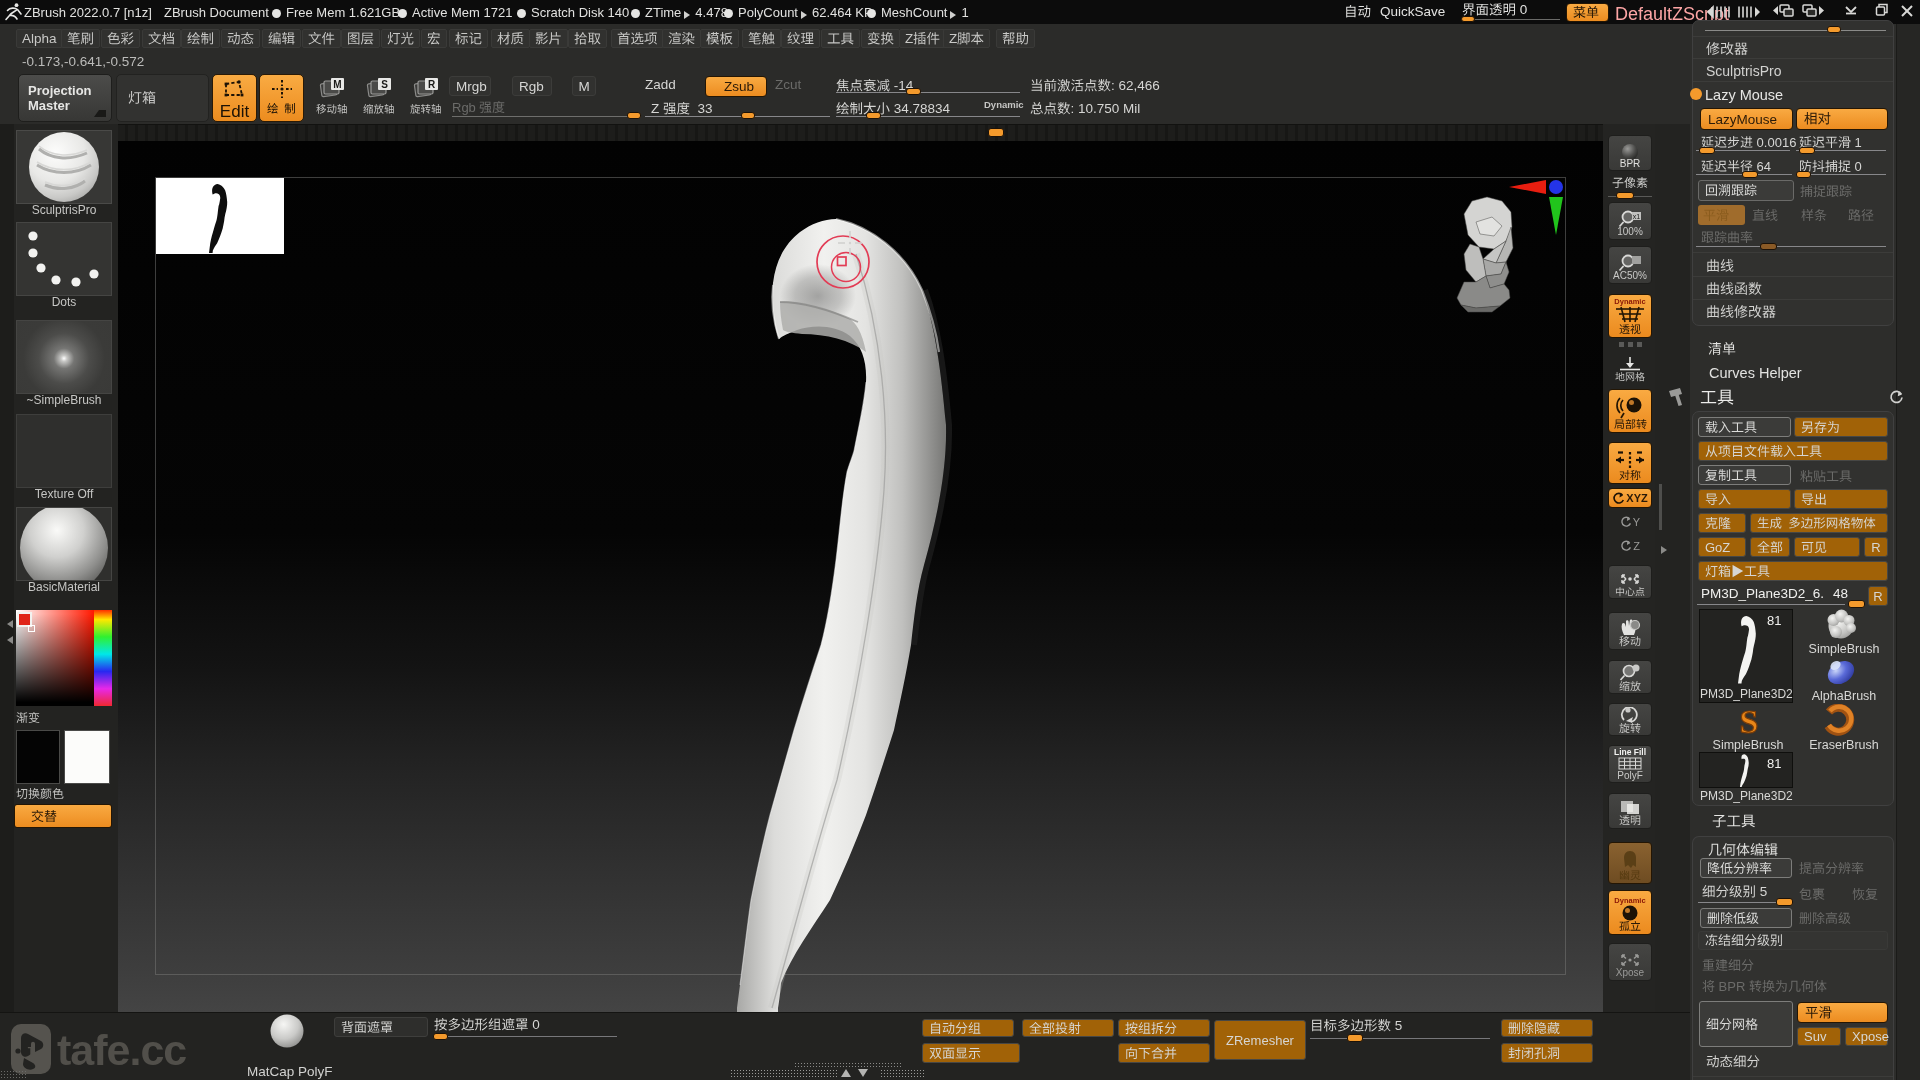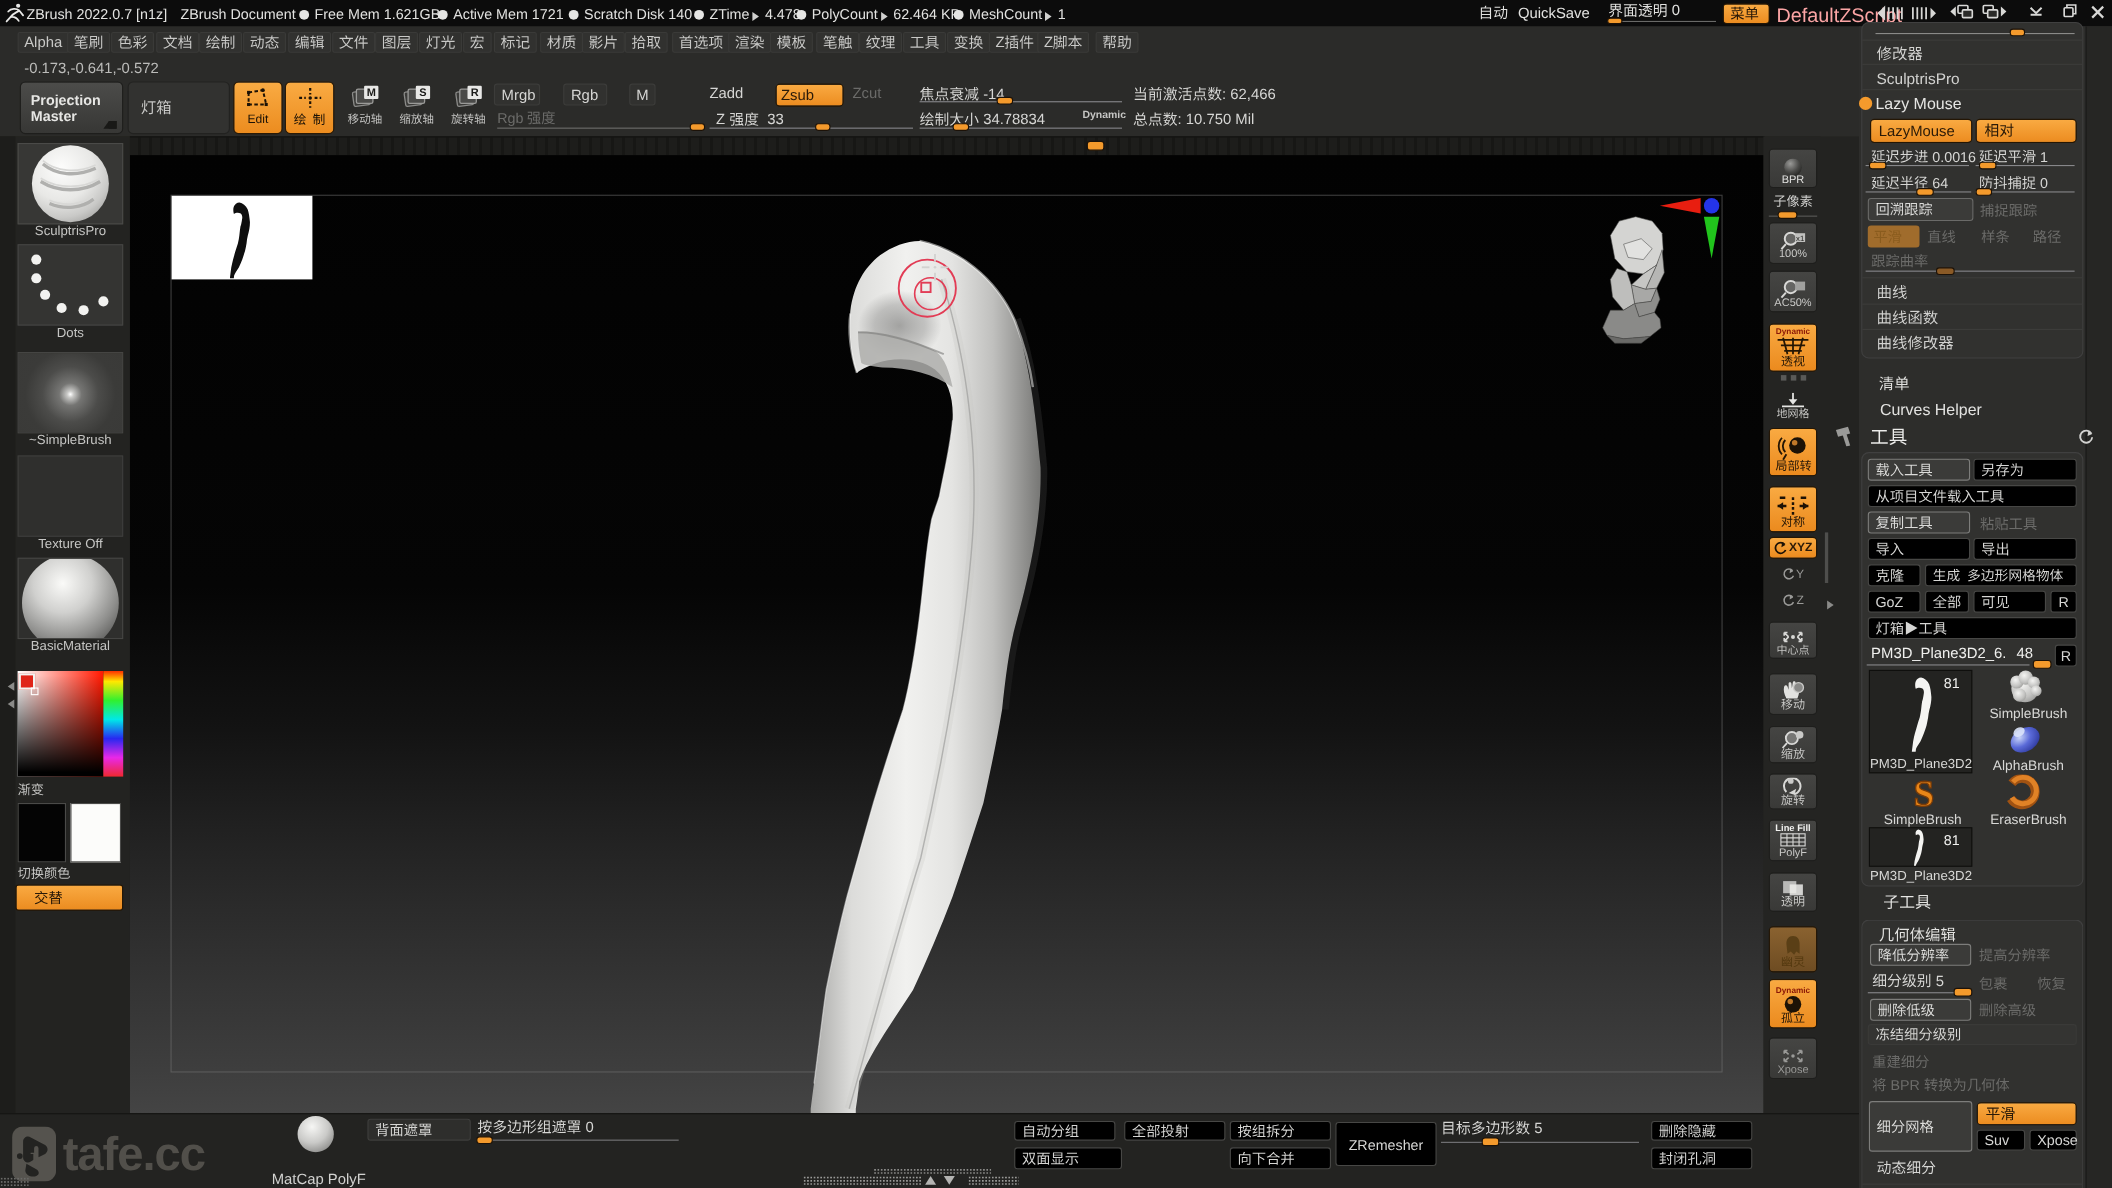--- a/index.html
+++ b/index.html
@@ -1,20 +1,20 @@
 <!DOCTYPE html>
 <html><head><meta charset="utf-8">
 <style>
 *{margin:0;padding:0;box-sizing:border-box}
 html,body{width:1920px;height:1080px;overflow:hidden;background:#232321;font-family:"Liberation Sans",sans-serif;-webkit-font-smoothing:antialiased}
 .abs{position:absolute}
 .zh{display:inline-block;vertical-align:-0.19em;fill:currentColor}
 .txt{position:absolute;white-space:nowrap;color:#d6d6d4;font-size:13px}
 .dim{color:#6b6b69}
-.btn{position:absolute;background:#000000;border:1px solid #474745;border-radius:3px;color:#d6d6d4;font-size:13px;display:flex;align-items:center;padding-left:6px;white-space:nowrap}
+.btn{position:absolute;background:#a16207;border:1px solid #474745;border-radius:3px;color:#d6d6d4;font-size:13px;display:flex;align-items:center;padding-left:6px;white-space:nowrap}
 .btnB{position:absolute;background:#3b3b39;border:1px solid #7d7d7b;border-radius:3px;color:#dcdcda;font-size:13px;display:flex;align-items:center;padding-left:6px;white-space:nowrap}
 .obtn{position:absolute;background:linear-gradient(#f9aa42,#ec8c20);border:1px solid #241604;border-radius:4px;color:#2a1a08;font-size:13px;display:flex;align-items:center;padding-left:7px;white-space:nowrap}
 .sline{position:absolute;height:1px;background:#87878a}
 .knob{position:absolute;background:#f49a2c;border-radius:3px;border:1px solid #1c1208}
 .grp{position:absolute;background:#31312f;border:1px solid #404040;border-radius:7px}
 .lbl{position:absolute;color:#c6c6c4;font-size:11.5px;text-align:center;white-space:nowrap}
 .ibtn{position:absolute;left:1608px;width:44px;background:linear-gradient(#454543,#393937);border:1px solid #1e1e1c;border-radius:4px;display:flex;flex-direction:column;align-items:center;justify-content:flex-end;color:#c9c9c7;font-size:10px}
 .iobtn{position:absolute;left:1608px;width:44px;background:linear-gradient(#f9aa42,#eb8a1e);border:1px solid #241604;border-radius:4px;display:flex;flex-direction:column;align-items:center;justify-content:flex-end;color:#2a1a08;font-size:11px}
 .dot{display:inline-block;width:9px;height:9px;border-radius:50%;background:#e6e6e4;vertical-align:-1px;margin-right:5px}
 .tri{display:inline-block;width:0;height:0;border:4px solid transparent;border-left:6px solid #d0d0ce;vertical-align:-2px;margin:0 1px 0 3px}
@@ -407,21 +407,21 @@
   <svg width="26" height="22" viewBox="0 0 26 22" style="margin-top:3px">
         <g stroke="#1c1206" stroke-width="1.8" fill="none">
           <path d="M4 6 L4 17 L20 17" stroke-dasharray="3.2 2.2"></path>
           <path d="M4 6 L17 4 L20 17" stroke-dasharray="3.2 2.2"></path>
           <circle cx="17" cy="4" r="1.7" fill="#1c1206" stroke="none"></circle>
           <rect x="2.6" y="4.6" width="2.8" height="2.8" fill="#1c1206" stroke="none"></rect>
           <rect x="2.6" y="15.6" width="2.8" height="2.8" fill="#1c1206" stroke="none"></rect>
           <rect x="18.6" y="15.6" width="2.8" height="2.8" fill="#1c1206" stroke="none"></rect>
         </g>
       </svg>
-  <div style="color:#1c1206;font-size:11px;margin-top:-2px">Edit</div></div>
+  <div style="color:#1c1206;font-size:17px;margin-top:-2px">Edit</div></div>
 <div class="abs" style="left:259px;top:50px;width:45px;height:48px;background:linear-gradient(#f9ab43,#ec8c1f);border:1px solid #2a1a06;border-radius:5px;text-align:center">
   <svg width="26" height="22" viewBox="0 0 26 22" style="margin-top:3px">
         <g stroke="#1c1206" stroke-width="2" fill="none">
           <line x1="13" y1="2" x2="13" y2="8" stroke-dasharray="2.6 2"></line>
           <line x1="13" y1="14" x2="13" y2="20" stroke-dasharray="2.6 2"></line>
           <line x1="3" y1="11" x2="9" y2="11" stroke-dasharray="2.6 2"></line>
           <line x1="17" y1="11" x2="23" y2="11" stroke-dasharray="2.6 2"></line>
           <circle cx="13" cy="11" r="1.6" fill="#1c1206" stroke="none"></circle>
         </g>
       </svg>
@@ -465,21 +465,21 @@
 <div class="btn" style="left:449px;top:52px;width:42px;height:20px;background:#31312f;border-color:#3c3c3a;font-size:13.5px">Mrgb</div>
 <div class="btn" style="left:512px;top:52px;width:40px;height:20px;background:#31312f;border-color:#3c3c3a;font-size:13.5px">Rgb</div>
 <div class="btn" style="left:572px;top:52px;width:24px;height:20px;background:#31312f;border-color:#3c3c3a;font-size:13.5px;padding-left:0;justify-content:center">M</div>
 <span class="txt dim" style="left:452px;top:76px">Rgb <svg class="zh" width="26.00" height="13.00" viewBox="0 -840 2000 1000">
         <use href="#z5f3a" x="0"></use>
         <use href="#z5ea6" x="1000"></use>
       </svg></span>
 <div class="sline" style="left:452px;top:92px;width:188px;background:#6e6e6c"></div>
 <div class="knob" style="left:627px;top:88px;width:14px;height:7px"></div>
 <span class="txt" style="left:645px;top:53px;font-size:13.5px">Zadd</span>
-<div class="obtn" style="left:705px;top:52px;width:62px;height:21px;font-size:13.5px;padding-left:4px">Zsub</div>
+<div class="obtn" style="left:705px;top:52px;width:62px;height:21px;font-size:13.5px;padding-left:18px">Zsub</div>
 <span class="txt dim" style="left:775px;top:53px;font-size:13.5px">Zcut</span>
 <span class="txt" style="left:651px;top:77px;font-size:13.5px">Z <svg class="zh" width="27.00" height="13.50" viewBox="0 -840 2000 1000">
         <use href="#z5f3a" x="0"></use>
         <use href="#z5ea6" x="1000"></use>
       </svg>&nbsp; 33</span>
 <div class="sline" style="left:645px;top:92px;width:185px"></div>
 <div class="knob" style="left:741px;top:88px;width:14px;height:7px"></div>
 <span class="txt" style="left:836px;top:54px;font-size:13.5px"><svg class="zh" width="54.00" height="13.50" viewBox="0 -840 4000 1000">
         <use href="#z7126" x="0"></use>
         <use href="#z70b9" x="1000"></use>

